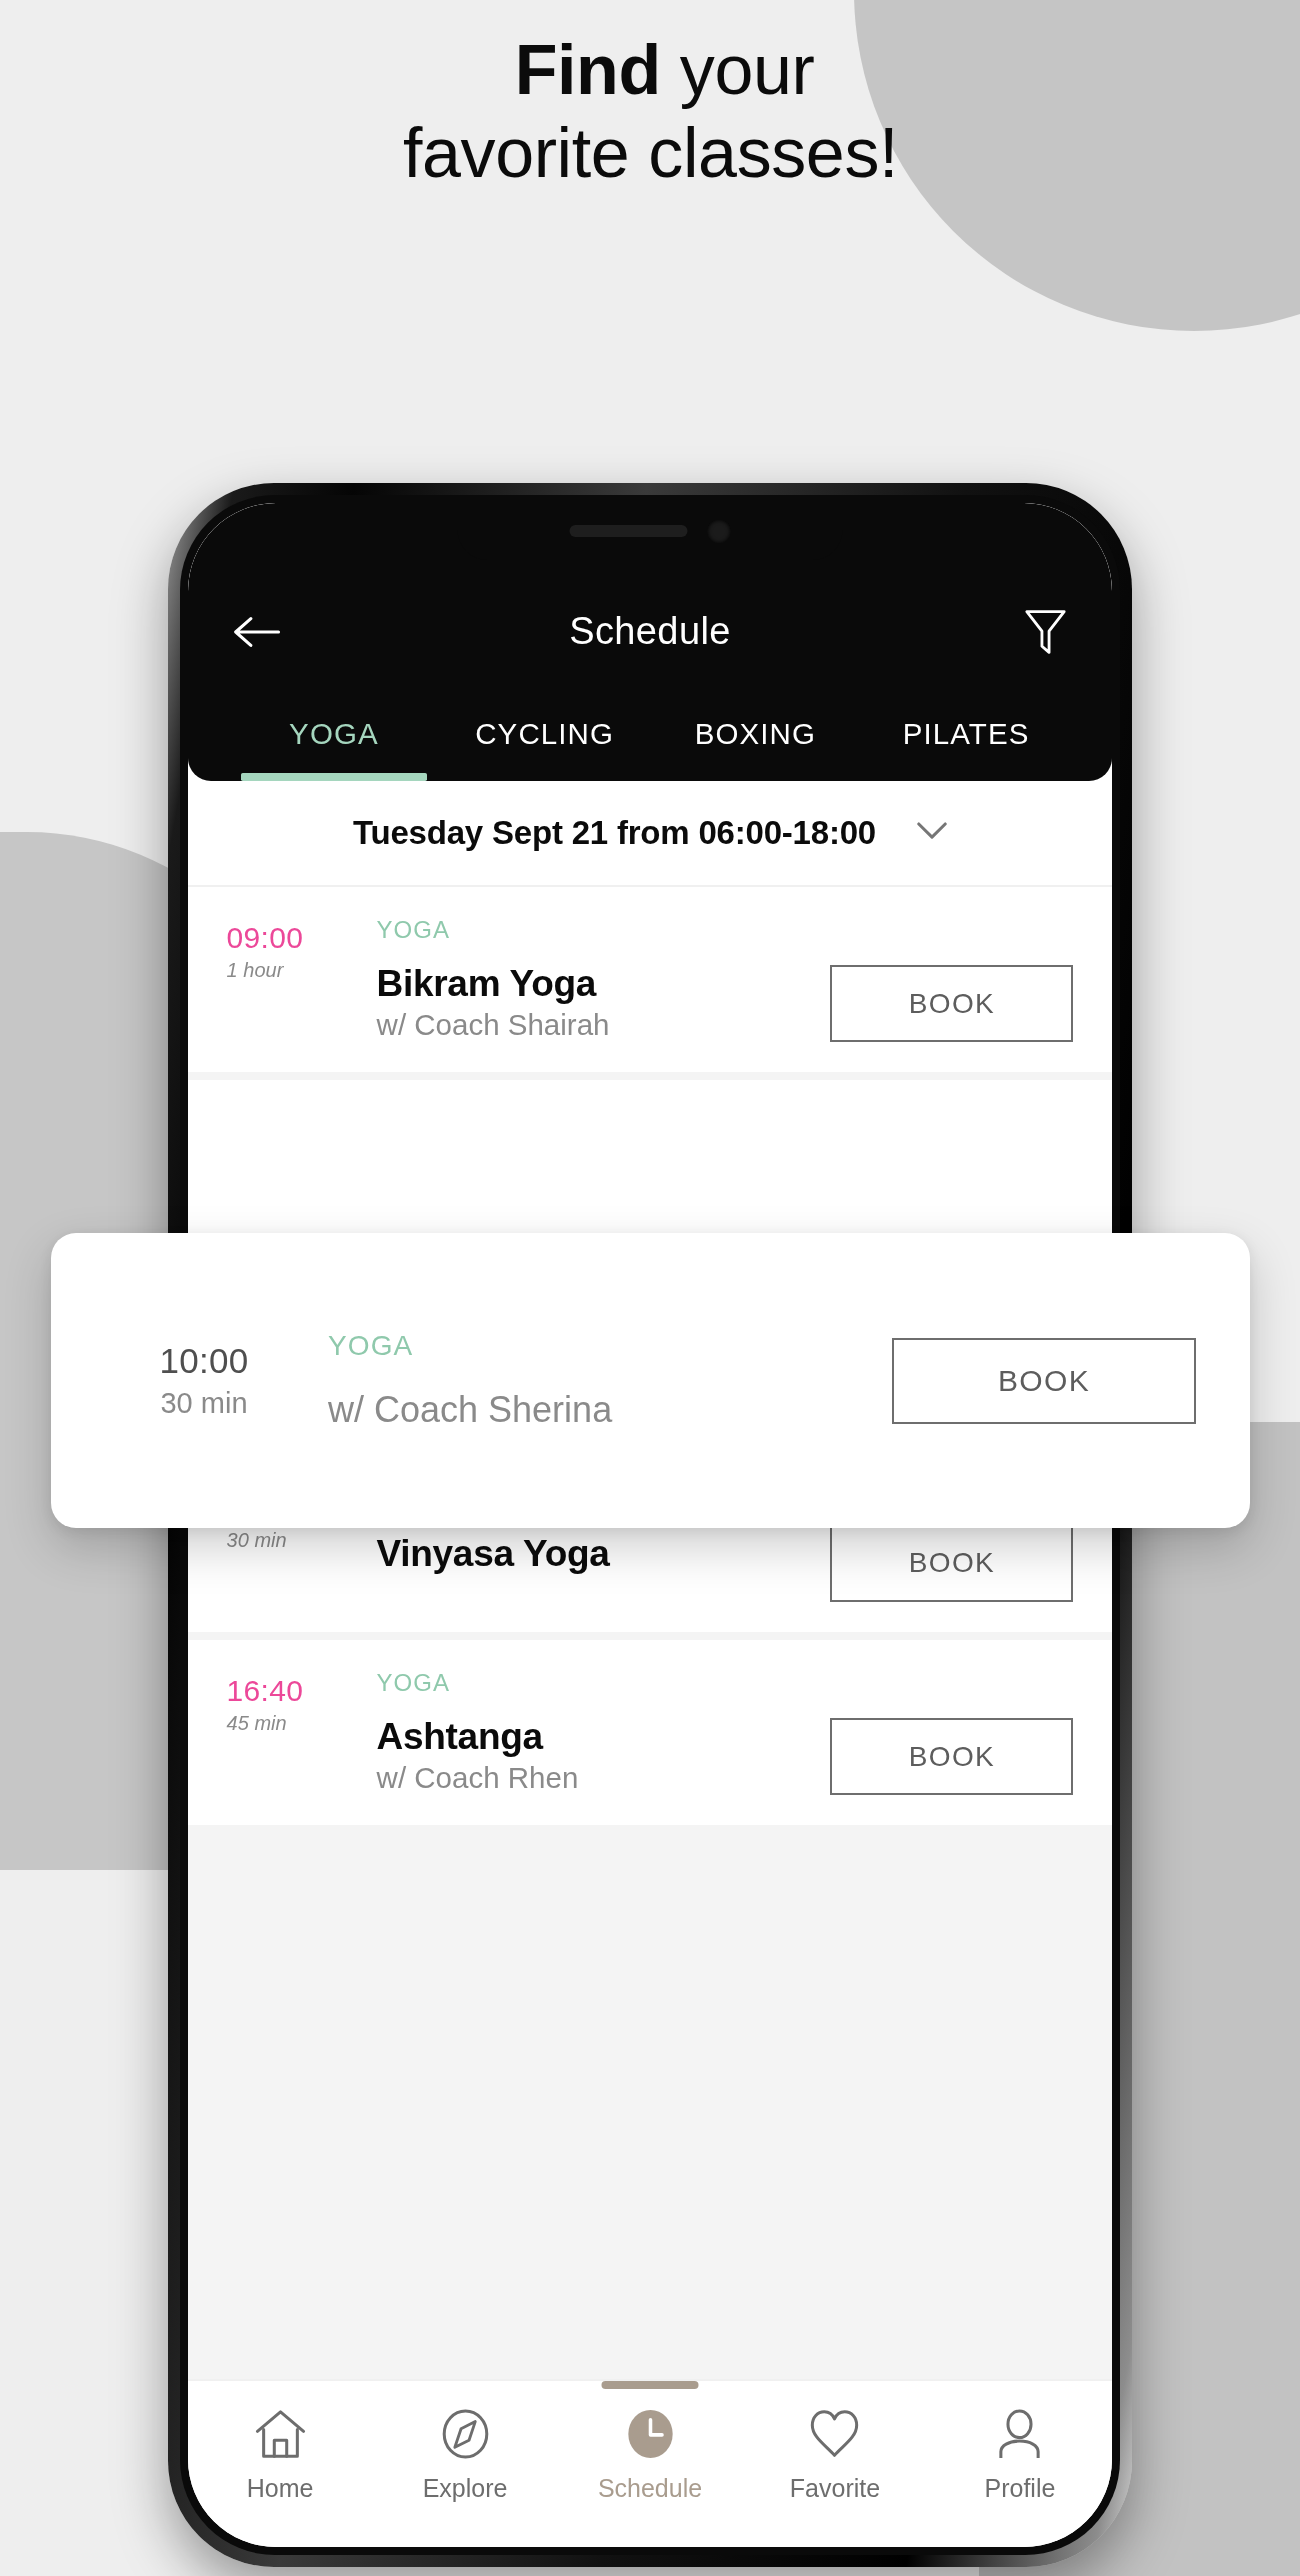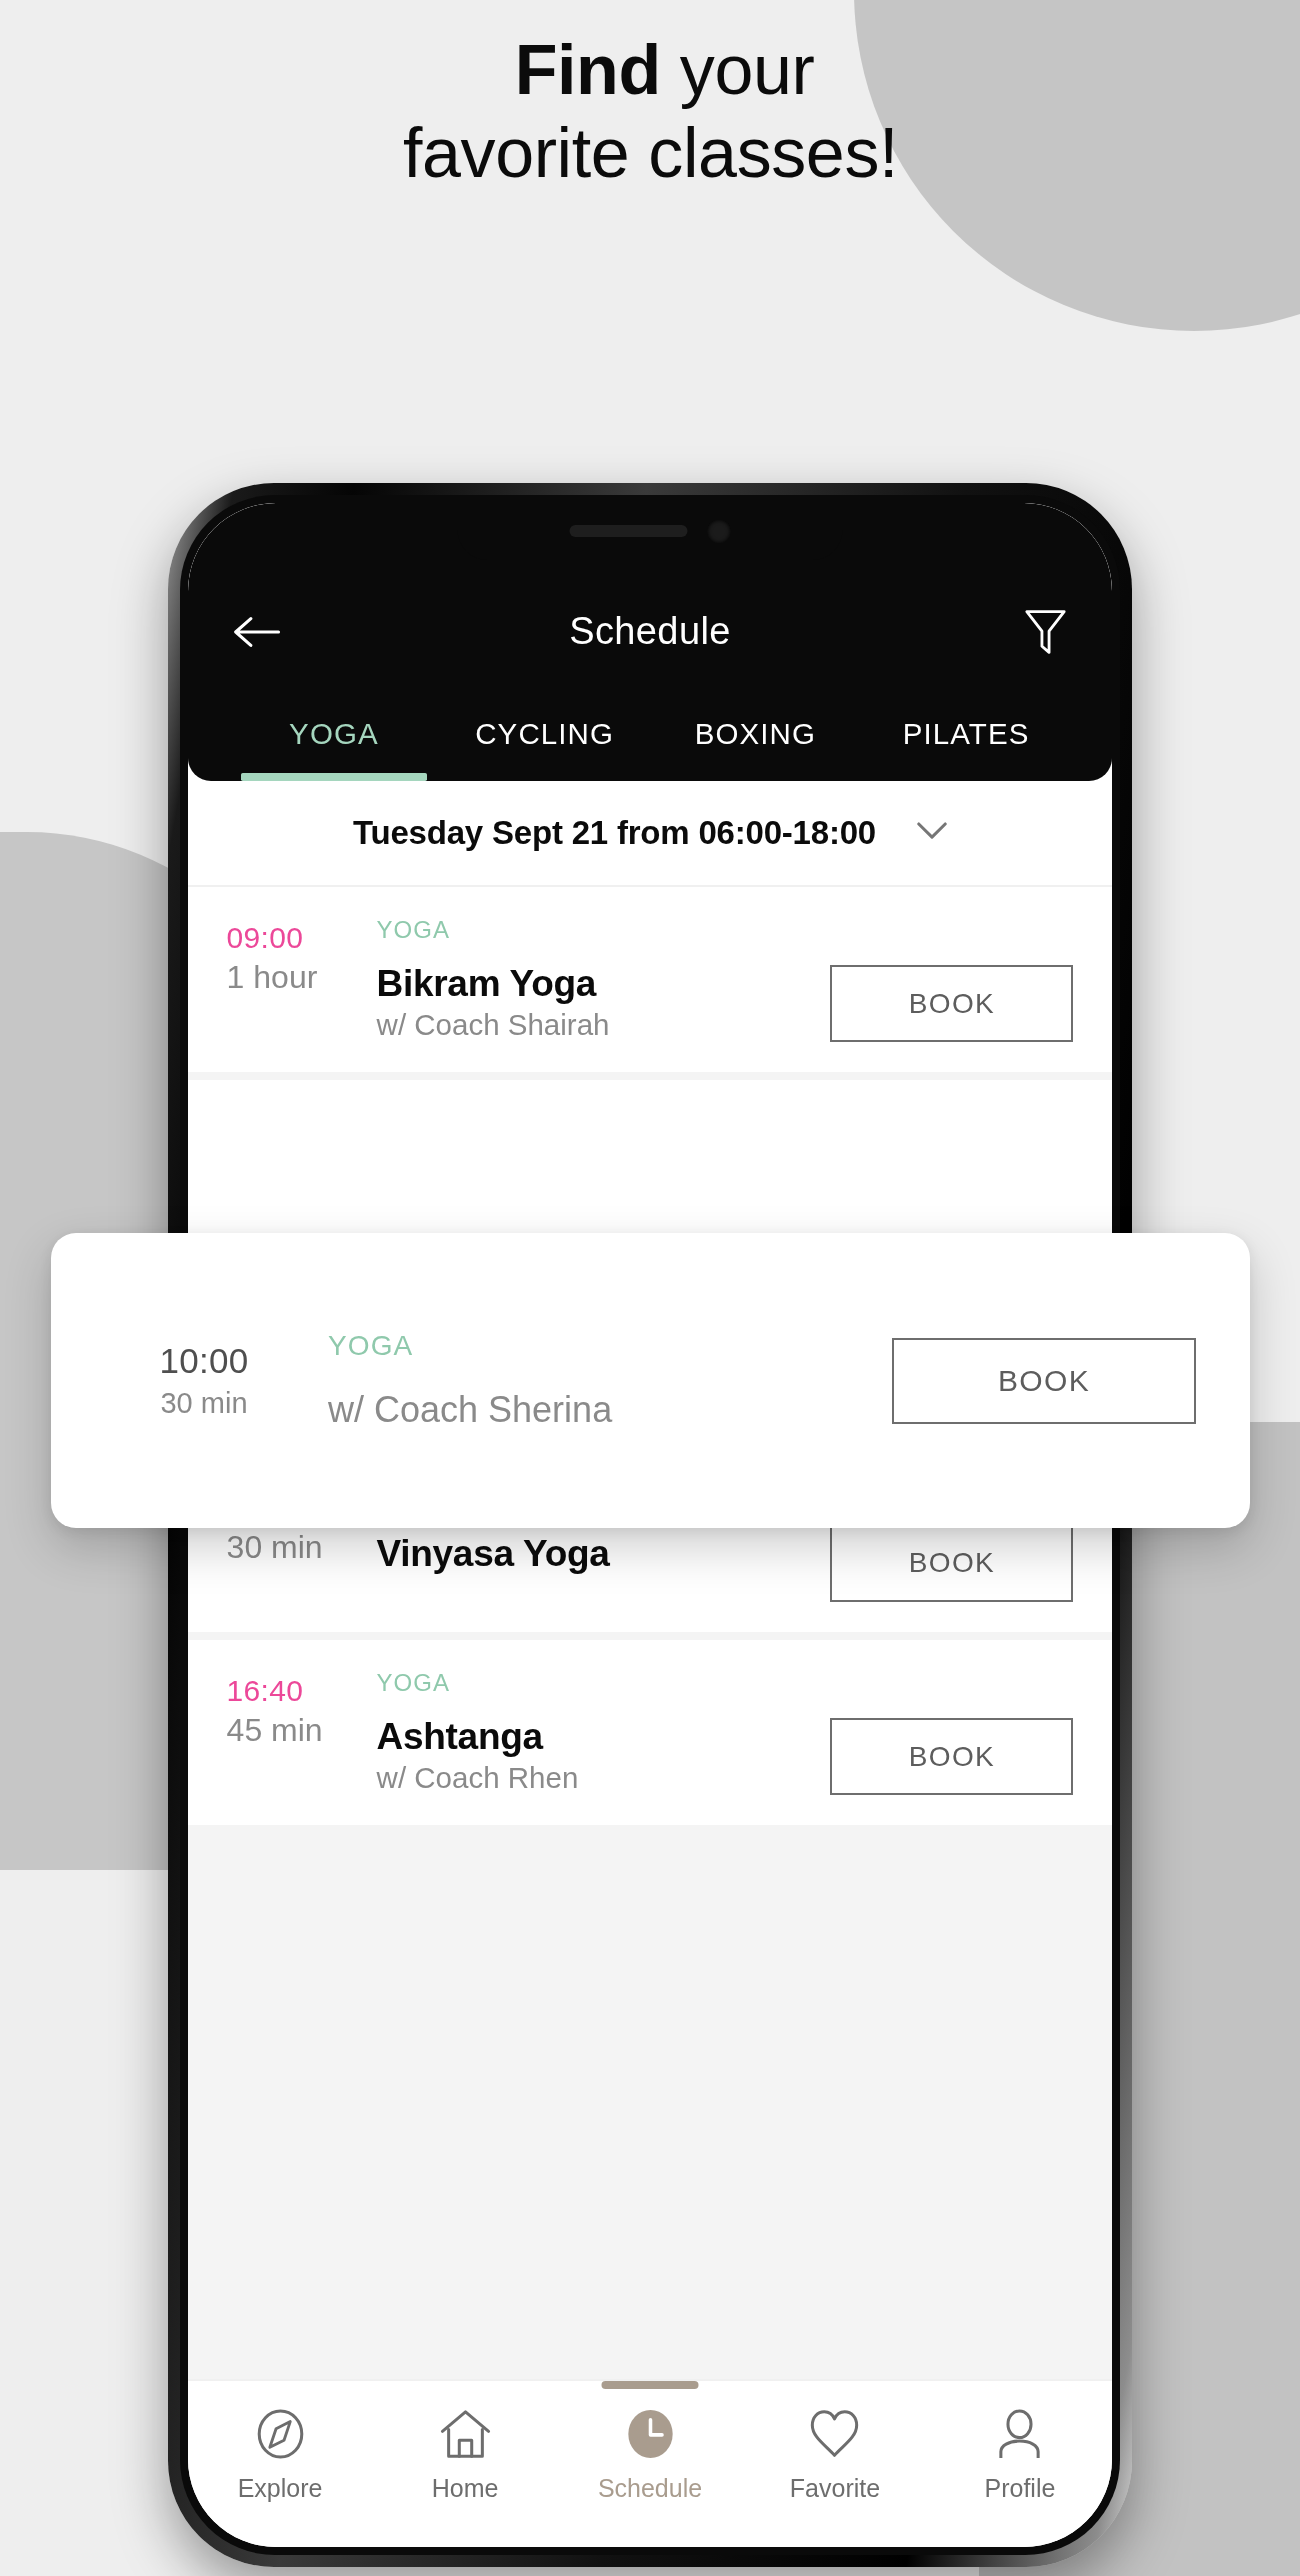--- a/index.html
+++ b/index.html
@@ -133,21 +133,21 @@
   
   #class-list { flex:1; background:#f4f4f4; overflow:hidden; }
   .class-row {
     display:flex; align-items:flex-start;
     background:#fff; padding:29px 39px 30px 39px;
     min-height:175px; position:relative;
     margin-bottom:8px;
   }
   .col-time { width:141px; flex:0 0 auto; padding-top:5.4px; }
   .row-time { font-size:30px; color:#ec4899; letter-spacing:0.3px; }
-  .row-dur  { font-size:32px; color:#8a8a8a; margin-top:3.6px; }
+  .row-dur  { font-size:20px; color:#8a8a8a; margin-top:3.6px;font-style:italic; }
   .col-info { flex:1; padding-left:9px; }
   .row-cat  { font-size:24px; color:#8fc9ac; letter-spacing:1px; }
   .row-title{ font-size:37px; font-weight:bold; color:#0b0b0b; margin-top:19px; letter-spacing:-0.3px; }
   .row-coach{ font-size:29.5px; color:#8a8a8a; margin-top:3.6px; }
   .col-book { width:250px; flex:0 0 auto; display:flex; align-items:flex-end;
               justify-content:flex-end; align-self:stretch; }
   .book-btn {
     width:243px; height:77px;
     border:2.7px solid #6e6e6e; background:#fff;
     color:#5d5d5d; font-size:28px; letter-spacing:1.3px;
@@ -322,36 +322,36 @@
         </div>
 
       </div>
 
       <div id="bottom-nav">
         <div id="active-indicator"></div>
 
         <div class="nav-item">
           <span>
             <svg width="55" height="52" viewBox="0 0 62 58" fill="none">
-              <ellipse cx="31" cy="29" rx="24" ry="26" stroke="#6d6d6d" stroke-width="3.4"></ellipse>
-              <path d="M42 15L35 36l-16 8 7-21 16-8z" stroke="#6d6d6d" stroke-width="3.2" stroke-linejoin="round"></path>
-            </svg>
-          </span>
-          <span class="nav-label">Explore</span>
-        </div>
-
-        <div class="nav-item">
-          <span>
-            <svg width="55" height="52" viewBox="0 0 62 58" fill="none">
               <path d="M5 26L31 4l26 22" stroke="#6d6d6d" stroke-width="3.4" stroke-linecap="round" stroke-linejoin="round"></path>
               <path d="M12 24v30h38V24" stroke="#6d6d6d" stroke-width="3.4" stroke-linecap="round" stroke-linejoin="round"></path>
               <path d="M24 54V36h14v18" stroke="#6d6d6d" stroke-width="3.4" stroke-linecap="round" stroke-linejoin="round"></path>
             </svg>
           </span>
           <span class="nav-label">Home</span>
+        </div>
+
+        <div class="nav-item">
+          <span>
+            <svg width="55" height="52" viewBox="0 0 62 58" fill="none">
+              <ellipse cx="31" cy="29" rx="24" ry="26" stroke="#6d6d6d" stroke-width="3.4"></ellipse>
+              <path d="M42 15L35 36l-16 8 7-21 16-8z" stroke="#6d6d6d" stroke-width="3.2" stroke-linejoin="round"></path>
+            </svg>
+          </span>
+          <span class="nav-label">Explore</span>
         </div>
 
         <div class="nav-item active">
           <span>
             <svg width="55" height="52" viewBox="0 0 62 58" fill="none">
               <ellipse cx="31" cy="29" rx="25" ry="27" fill="#a99c8e"></ellipse>
               <path d="M31 13v17h13" stroke="#ffffff" stroke-width="4" stroke-linecap="round" stroke-linejoin="round"></path>
             </svg>
           </span>
           <span class="nav-label">Schedule</span>

